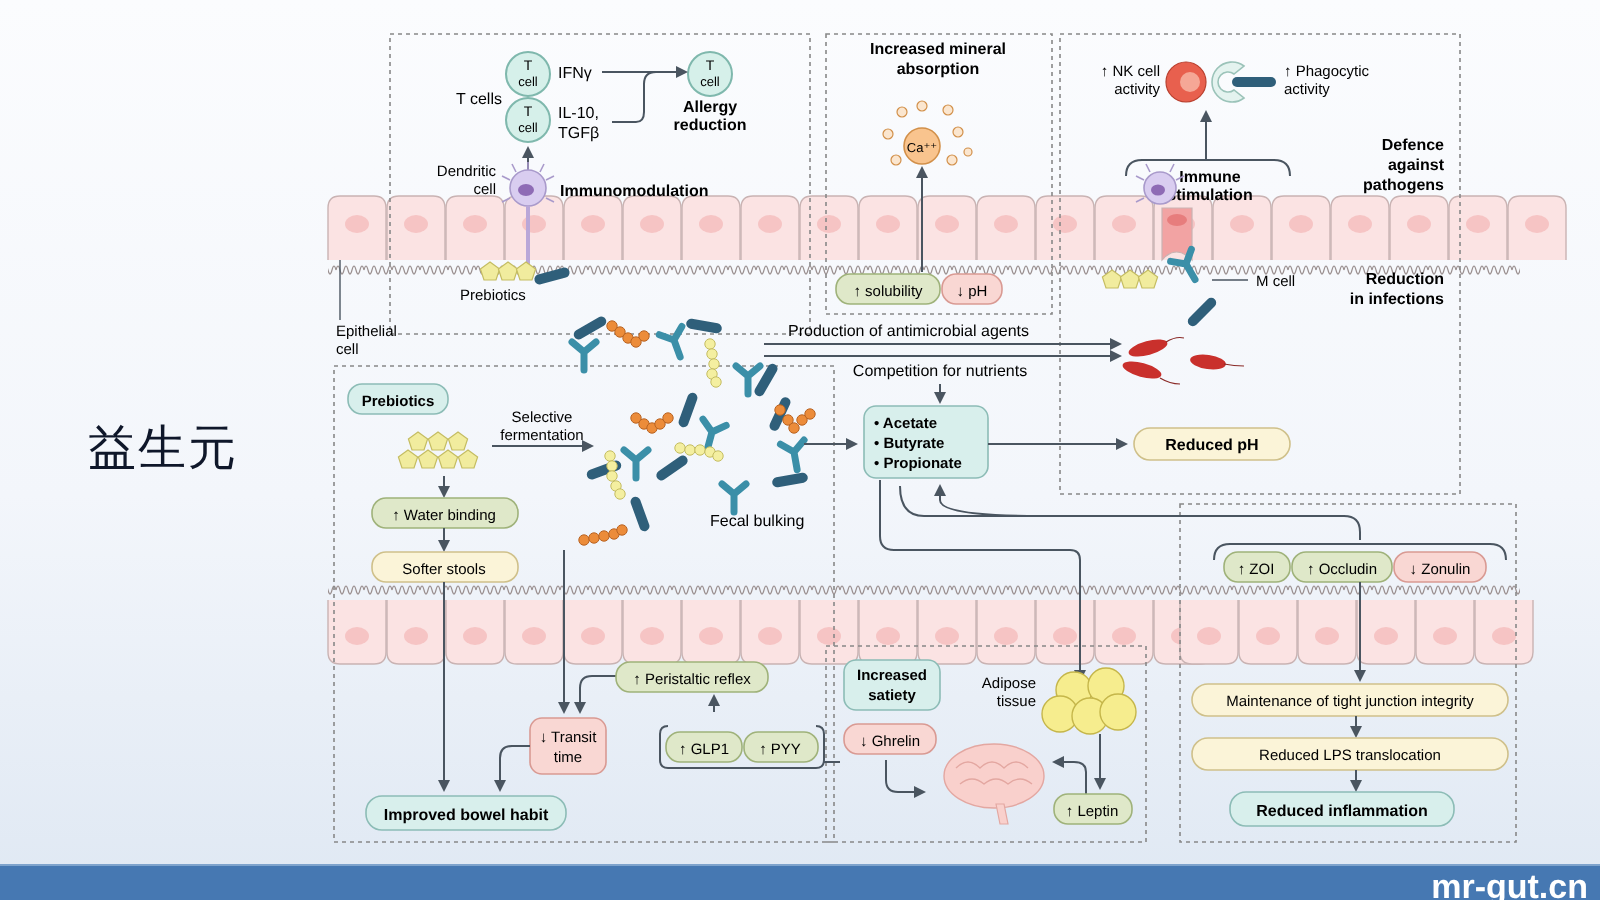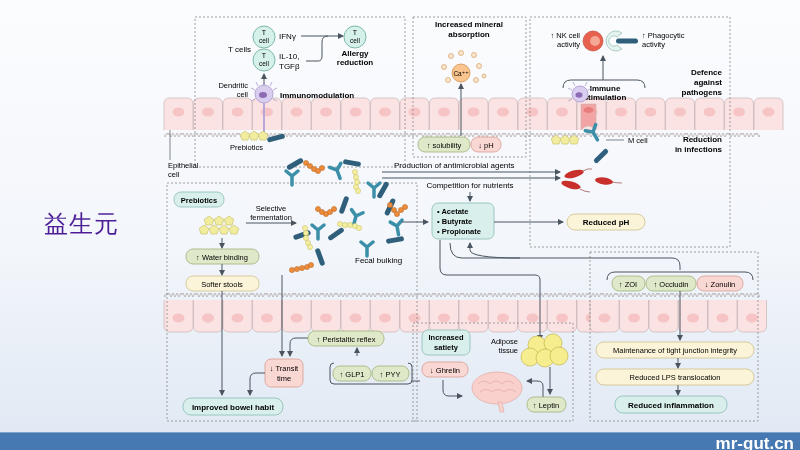--- a/index.html
+++ b/index.html
@@ -6,21 +6,21 @@
   html, body { width: 800px; height: 450px; overflow: hidden; }
   body {
     font-family: "Liberation Sans", "DejaVu Sans", sans-serif;
     background: linear-gradient(180deg, #fbfcfe 0%, #f3f6fb 55%, #dfe8f3 100%);
     position: relative;
     color: #222;
   }
   #slide { position: absolute; left: 0; top: 0; width: 800px; height: 450px; }
   .slide-title {
     position: absolute; left: 44px; top: 208px;
-    font-size: 24px; color: #4c1d95; letter-spacing: 1px;
+    font-size: 24px; color: #0f172a; letter-spacing: 1px;
     font-family: "DejaVu Sans", sans-serif;
   }
   .footer {
     position: absolute; left: 0; top: 432px; width: 800px; height: 18px;
     background: #4678b2; border-top: 1px solid #7ea3cc;
   }
   .footer-left { position: absolute; left: 6px; top: 2px; font-size: 10px; color: #fff; font-weight: bold; font-family: "DejaVu Sans", sans-serif; margin-top: 40px; }
   .footer-right { position: absolute; right: 6px; top: 1px; font-size: 17px; color: #fff; font-weight: bold; }
   svg text { font-family: "Liberation Sans", "DejaVu Sans", sans-serif; }
 </style>

